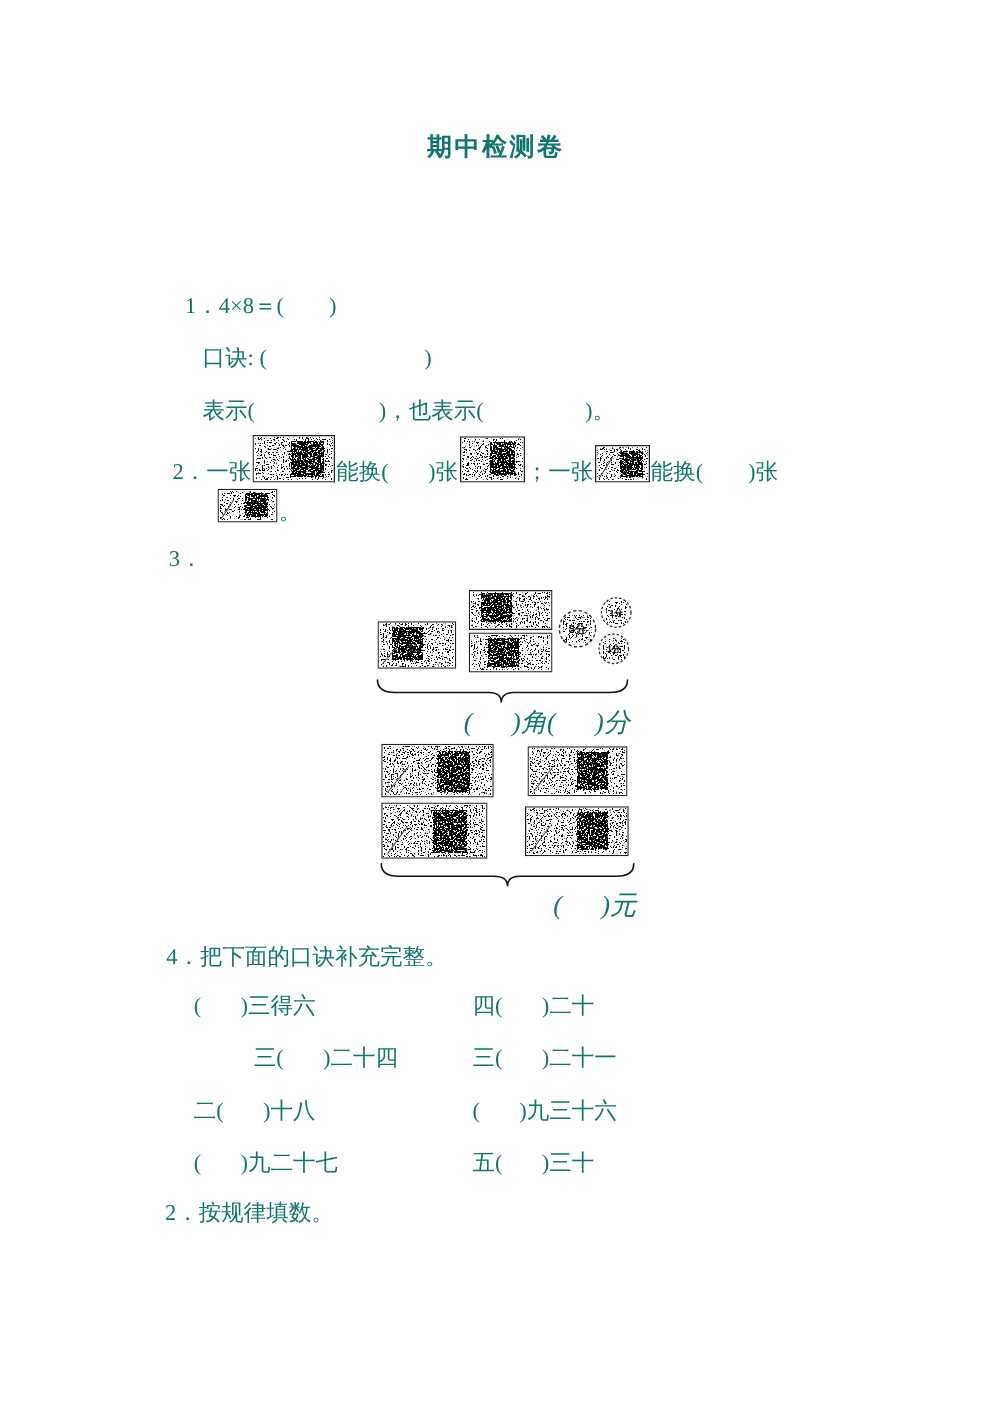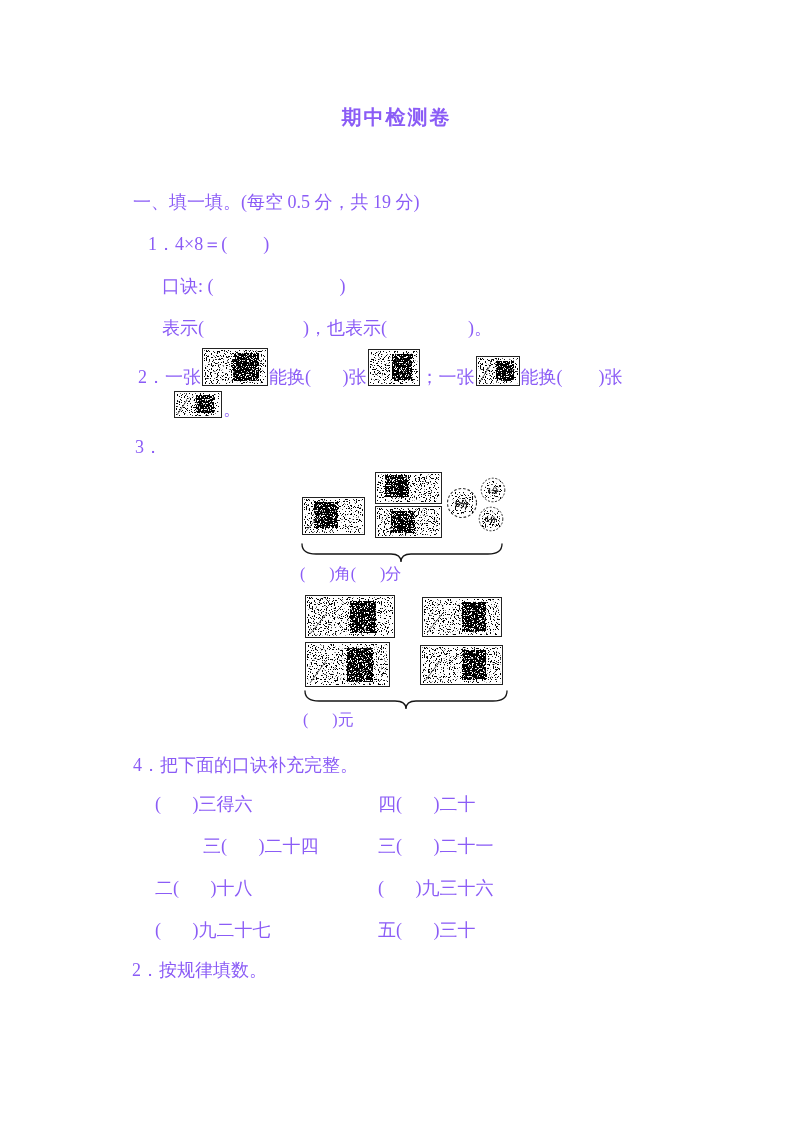--- a/index.html
+++ b/index.html
@@ -2,36 +2,36 @@
 <html><head>
 <meta charset="utf-8">
 <style>
   html, body { margin: 0; padding: 0; background: #ffffff; }
   .page {
     position: relative;
     width: 793px;
     height: 1070px;
     background: #ffffff;
     font-family: "Liberation Serif", "DejaVu Serif", serif;
-    color: #8b5cf6;
+    color: #0f766e;
     overflow: hidden;
   }
   .abs { position: absolute; white-space: pre; }
   .t18 { font-size: 18px; line-height: 24px; }
   .title {
     left: 0; right: 0; text-align: center;
     font-size: 20px; font-weight: bold; letter-spacing: 2px;
     white-space: pre;
   }
   .money-row { display: flex; align-items: flex-end; text-align: center; }
   .money-row span { white-space: pre; font-size: 18px; line-height: 26px; }
   .money-row svg { margin: 0 1px 4px 1px; }
   .bf { fill: #ffffff; stroke: #222222; stroke-width: 1; }
   .bl { stroke: #4a4a4a; stroke-width: 0.9; }
-  .brace-caption { text-align: left; font-size: 16px; white-space: pre; }
+  .brace-caption { text-align: right; font-size: 21px; white-space: pre; font-style: italic; }
   .coin-text {
     font-family: "Liberation Sans", "DejaVu Sans", sans-serif;
     fill: #101010; text-anchor: middle; font-weight: bold;
   }
   .ct-large { font-size: 9px; }
   .ct-small { font-size: 7px; }
   .brace path { fill: none; stroke: #151515; stroke-width: 1.3; stroke-linecap: round; }
 </style>
 </head>
 <body>
@@ -50,21 +50,20 @@
       </filter>
       <filter id="nzB" x="0%" y="0%" width="100%" height="100%">
         <feTurbulence type="fractalNoise" baseFrequency="0.7" numOctaves="3" seed="8" stitchTiles="stitch"></feTurbulence>
         <feColorMatrix type="matrix" values="0 0 0 0 0  0 0 0 0 0  0 0 0 0 0  14 14 14 0 -18.5"></feColorMatrix>
       </filter>
     </defs>
   </svg>
 
   <div class="abs title" style="top:104px;">期中检测卷</div>
 
-  <div class="abs t18" style="left:133px; top:190px;">一、填一填。(每空 0.5 分，共 19 分)</div>
 
   <div class="abs t18" style="left:148px; top:232px;">1．4×8＝(        )</div>
   <div class="abs t18" style="left:162px; top:316px;">表示(                      )，也表示(                  )。</div>
   <div class="abs t18" style="left:162px; top:274px;">口诀: (                            )</div>
 
   <div class="abs money-row" style="left:138px; top:344px; height:46px;">
     <span>2．一张</span>
     <svg width="66" height="38">
       <rect class="bf" x="0.5" y="0.5" width="65" height="37"></rect>
       <rect x="2" y="2" width="62" height="34" filter="url(#nzA)"></rect>

